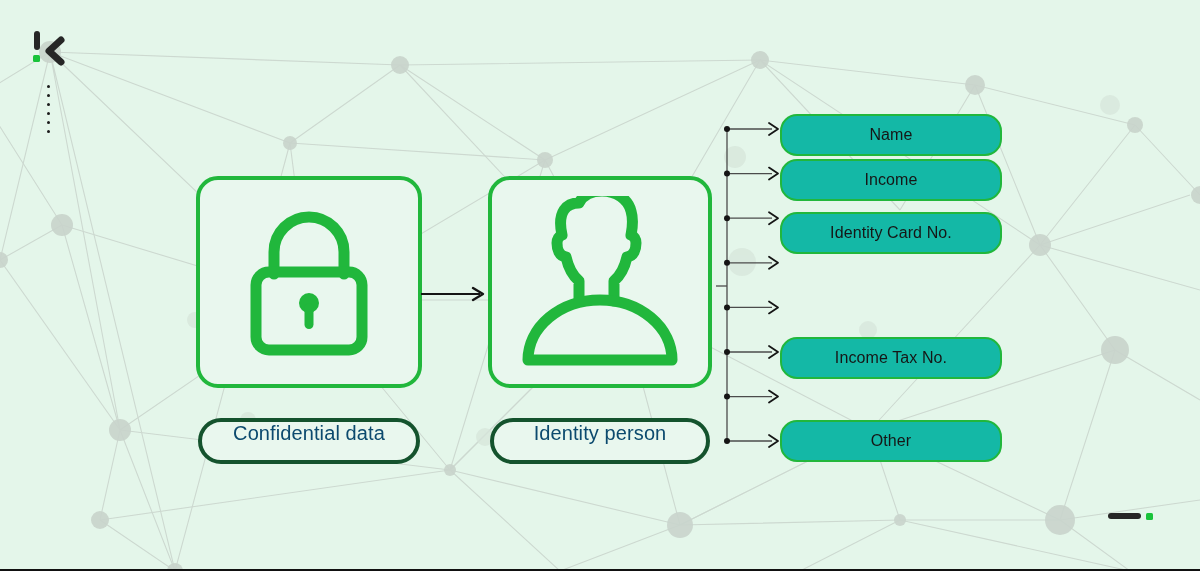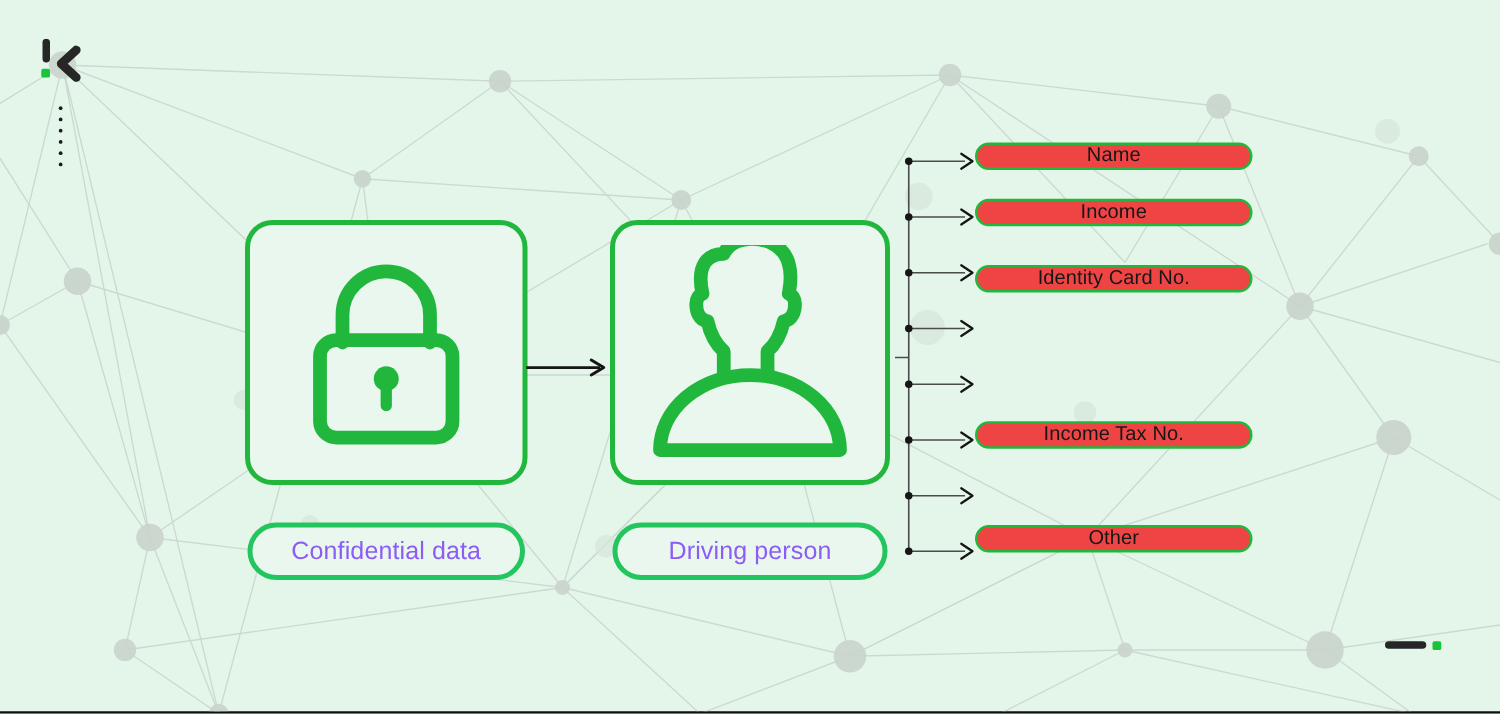--- a/index.html
+++ b/index.html
@@ -69,27 +69,26 @@
   }
   #card-confidential { left: 196px; top: 176px; width: 226px; height: 212px; }
   #card-identify     { left: 488px; top: 176px; width: 224px; height: 212px; }
 
   .card svg { display: block; }
 
   
   .caption-pill {
     position: absolute;
     box-sizing: border-box;
-    border: 4px solid #22c55e;
+    border: 4px solid #14532d;
     border-radius: 30px;
     background: #e9f7ee;
     display: flex;
-    align-items: center;
     justify-content: center;
-    color: #8b5cf6;
+    color: #0c4a6e;
     font-size: 20px;
     letter-spacing: .1px;
   }
   #caption-confidential { left: 198px; top: 418px; width: 222px; height: 46px; }
   #caption-identify     { left: 490px; top: 418px; width: 220px; height: 46px; }
 
   
   #arrow-between {
     position: absolute;
     left: 420px;
@@ -106,24 +105,24 @@
     width: 70px;
     height: 360px;
   }
 
   
   .attr-pill {
     position: absolute;
     left: 780px;
     box-sizing: border-box;
     width: 222px;
-    height: 22px;
+    height: 42px;
     border: 2px solid #21b73c;
     border-radius: 17px;
-    background: #ef4444;
+    background: #14b8a6;
     display: flex;
     align-items: center;
     justify-content: center;
     color: #161616;
     font-size: 16px;
     letter-spacing: .1px;
   }
 </style>
 </head>
 <body>
@@ -241,21 +240,21 @@
   <svg id="arrow-between" viewBox="0 0 70 16" xmlns="http://www.w3.org/2000/svg">
     <path d="M1 8 H60" stroke="#151515" stroke-width="2.2"></path>
     <path d="M53 2 L63 8 L53 14" stroke="#151515" stroke-width="2.4" fill="none" stroke-linecap="round" stroke-linejoin="round"></path>
   </svg>
 
   <div class="caption-pill" id="caption-confidential">
     <span>Confidential data</span>
   </div>
 
   <div class="caption-pill" id="caption-identify">
-    <span>Driving person</span>
+    <span>Identity person</span>
   </div>
 
   <svg id="branch-tree" viewBox="0 0 70 360" xmlns="http://www.w3.org/2000/svg">
     <g stroke="#4b4b4b" stroke-width="1.3" fill="none">
 
       <path d="M11 25 V337"></path>
 
       <path d="M-10 182 H11"></path>
 
       <path d="M11 25 H56"></path>

